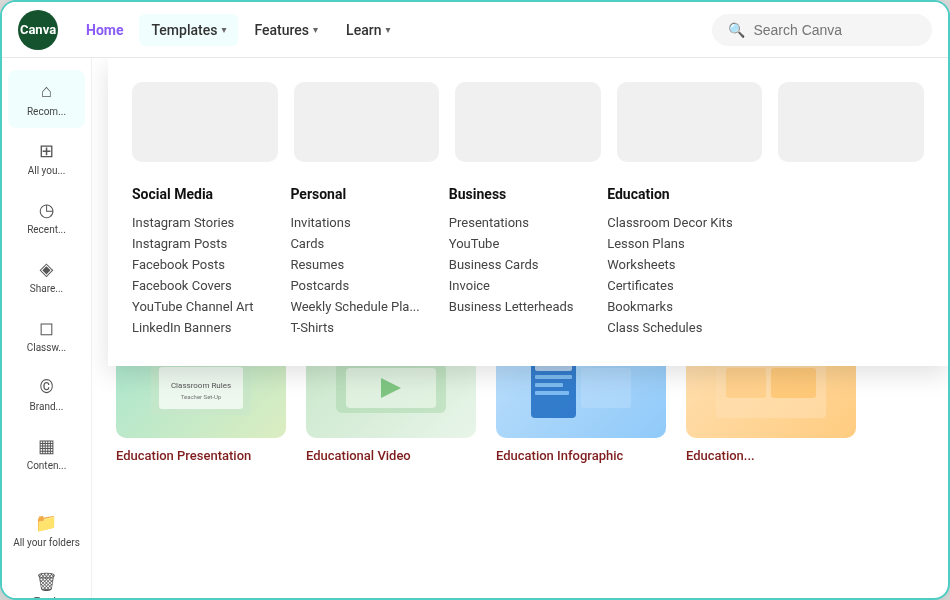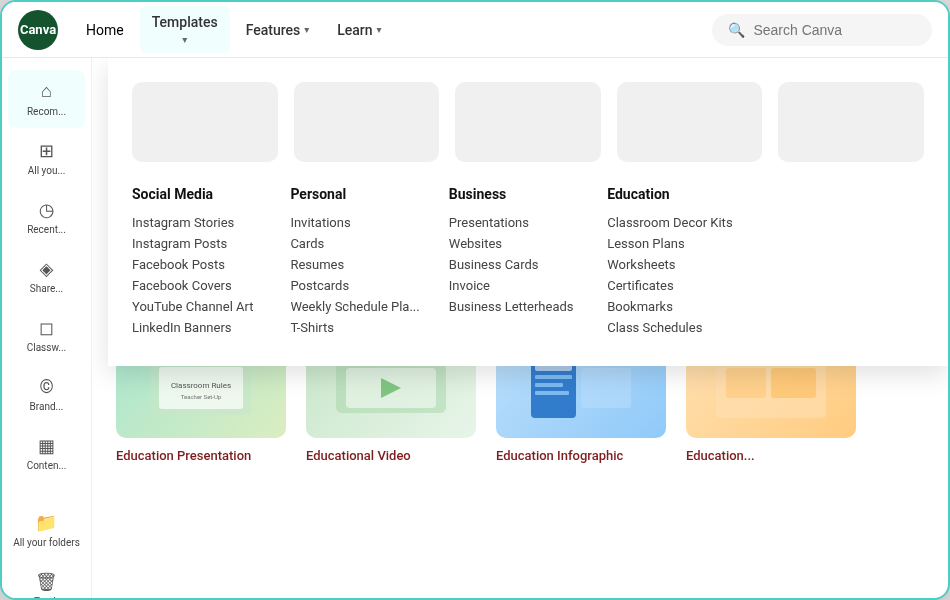--- a/index.html
+++ b/index.html
@@ -63,31 +63,30 @@
       cursor: pointer;
       font-size: 14px;
       color: #333;
       display: flex;
       align-items: center;
       gap: 4px;
       font-weight: 500;
       white-space: nowrap;
     }
     .nav-item.active {
-      font-weight: 400;
-      color: #000000;
+      font-weight: 700;
+      color: #8b5cf6;
       align-items: flex-end;
     }
     .nav-item .chevron {
       font-size: 10px;
       color: #666;
     }
     .nav-item.templates-nav {
       background: #f0fffe;
-      flex-direction: column;
     }
     .search-bar {
       margin-left: auto;
       display: flex;
       align-items: center;
       background: #f5f5f5;
       border-radius: 24px;
       padding: 8px 16px;
       gap: 8px;
       width: 220px;
@@ -364,21 +363,21 @@
             <a class="category-link">Cards</a>
             <a class="category-link">Resumes</a>
             <a class="category-link">Postcards</a>
             <a class="category-link">Weekly Schedule Pla...</a>
             <a class="category-link">T-Shirts</a>
           </div>
 
           <div class="category-col">
             <div class="category-heading">Business</div>
             <a class="category-link">Presentations</a>
-            <a class="category-link">Websites</a>
+            <a class="category-link">YouTube</a>
             <a class="category-link">Business Cards</a>
             <a class="category-link">Invoice</a>
             <a class="category-link">Business Letterheads</a>
           </div>
 
 
           <div class="category-col">
             <div class="category-heading">Education</div>
             <a class="category-link">Classroom Decor Kits</a>
             <a class="category-link">Lesson Plans</a>

